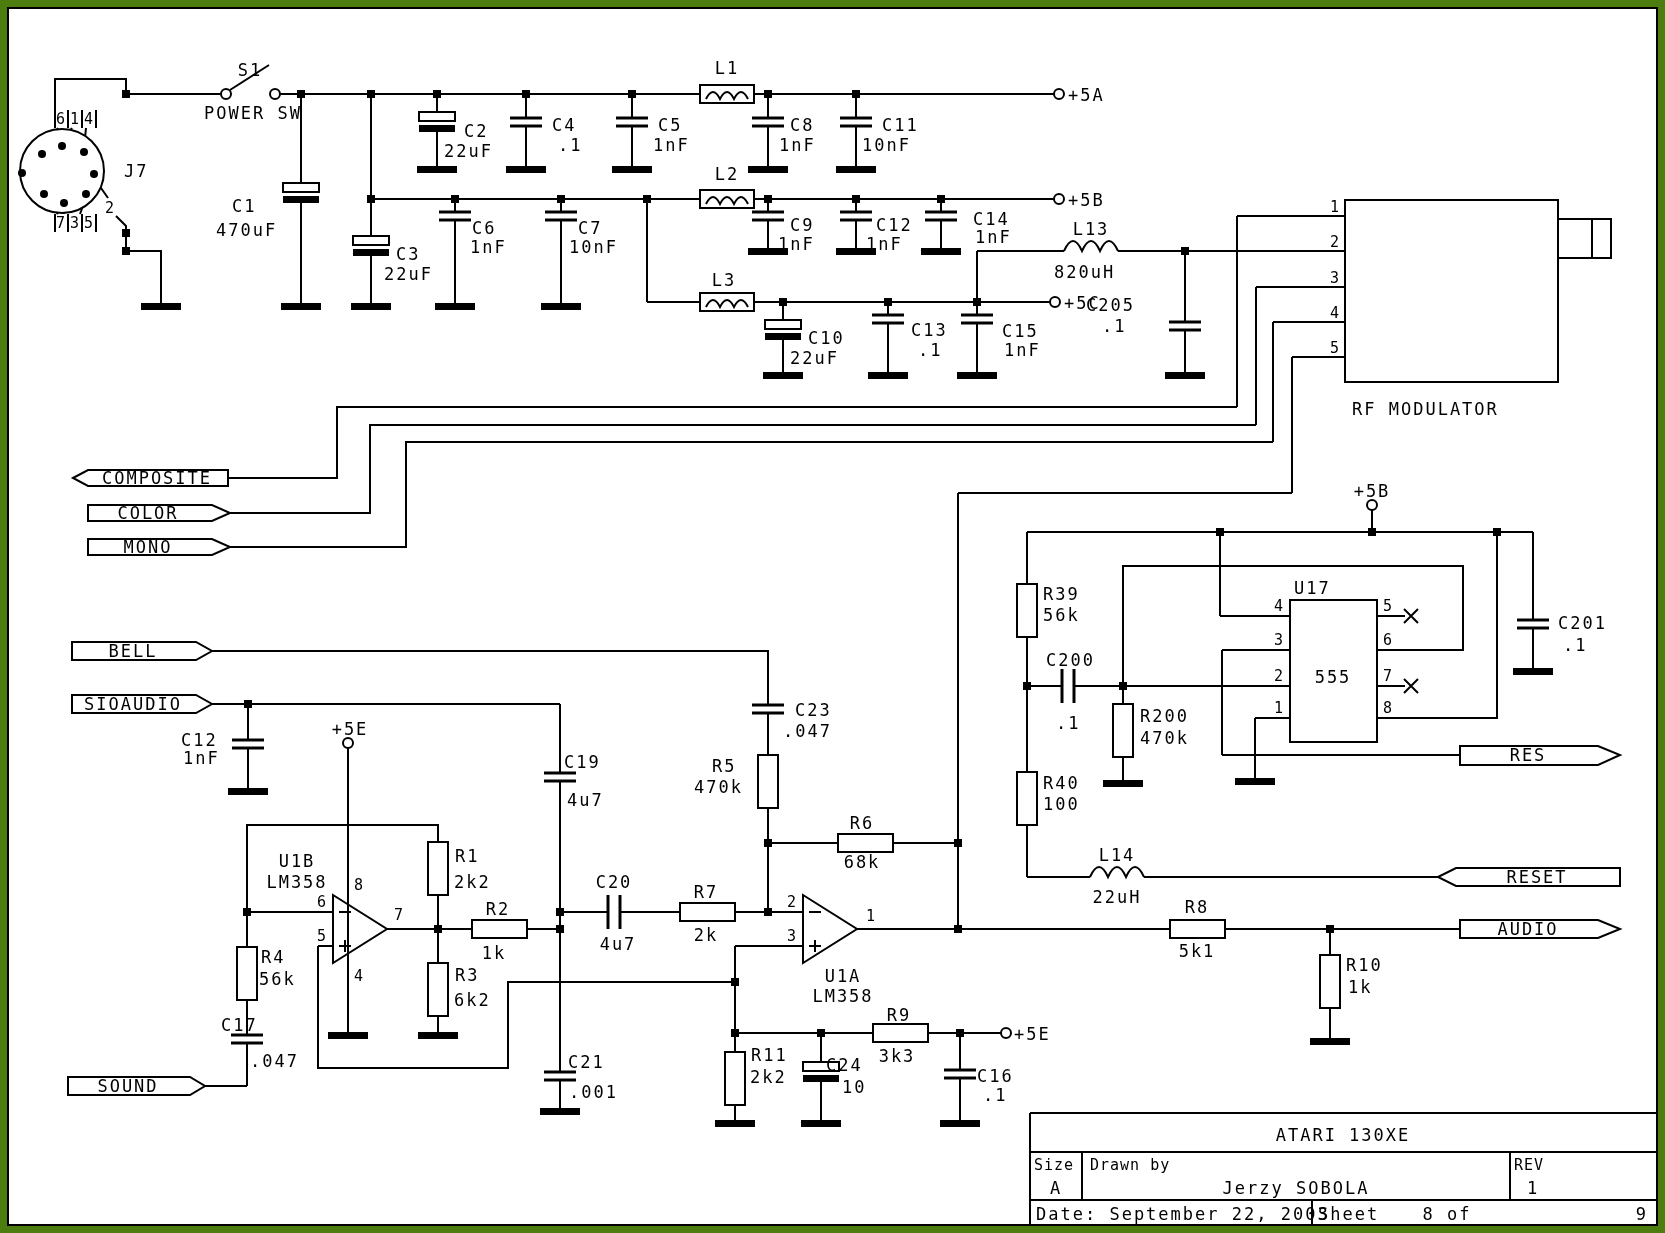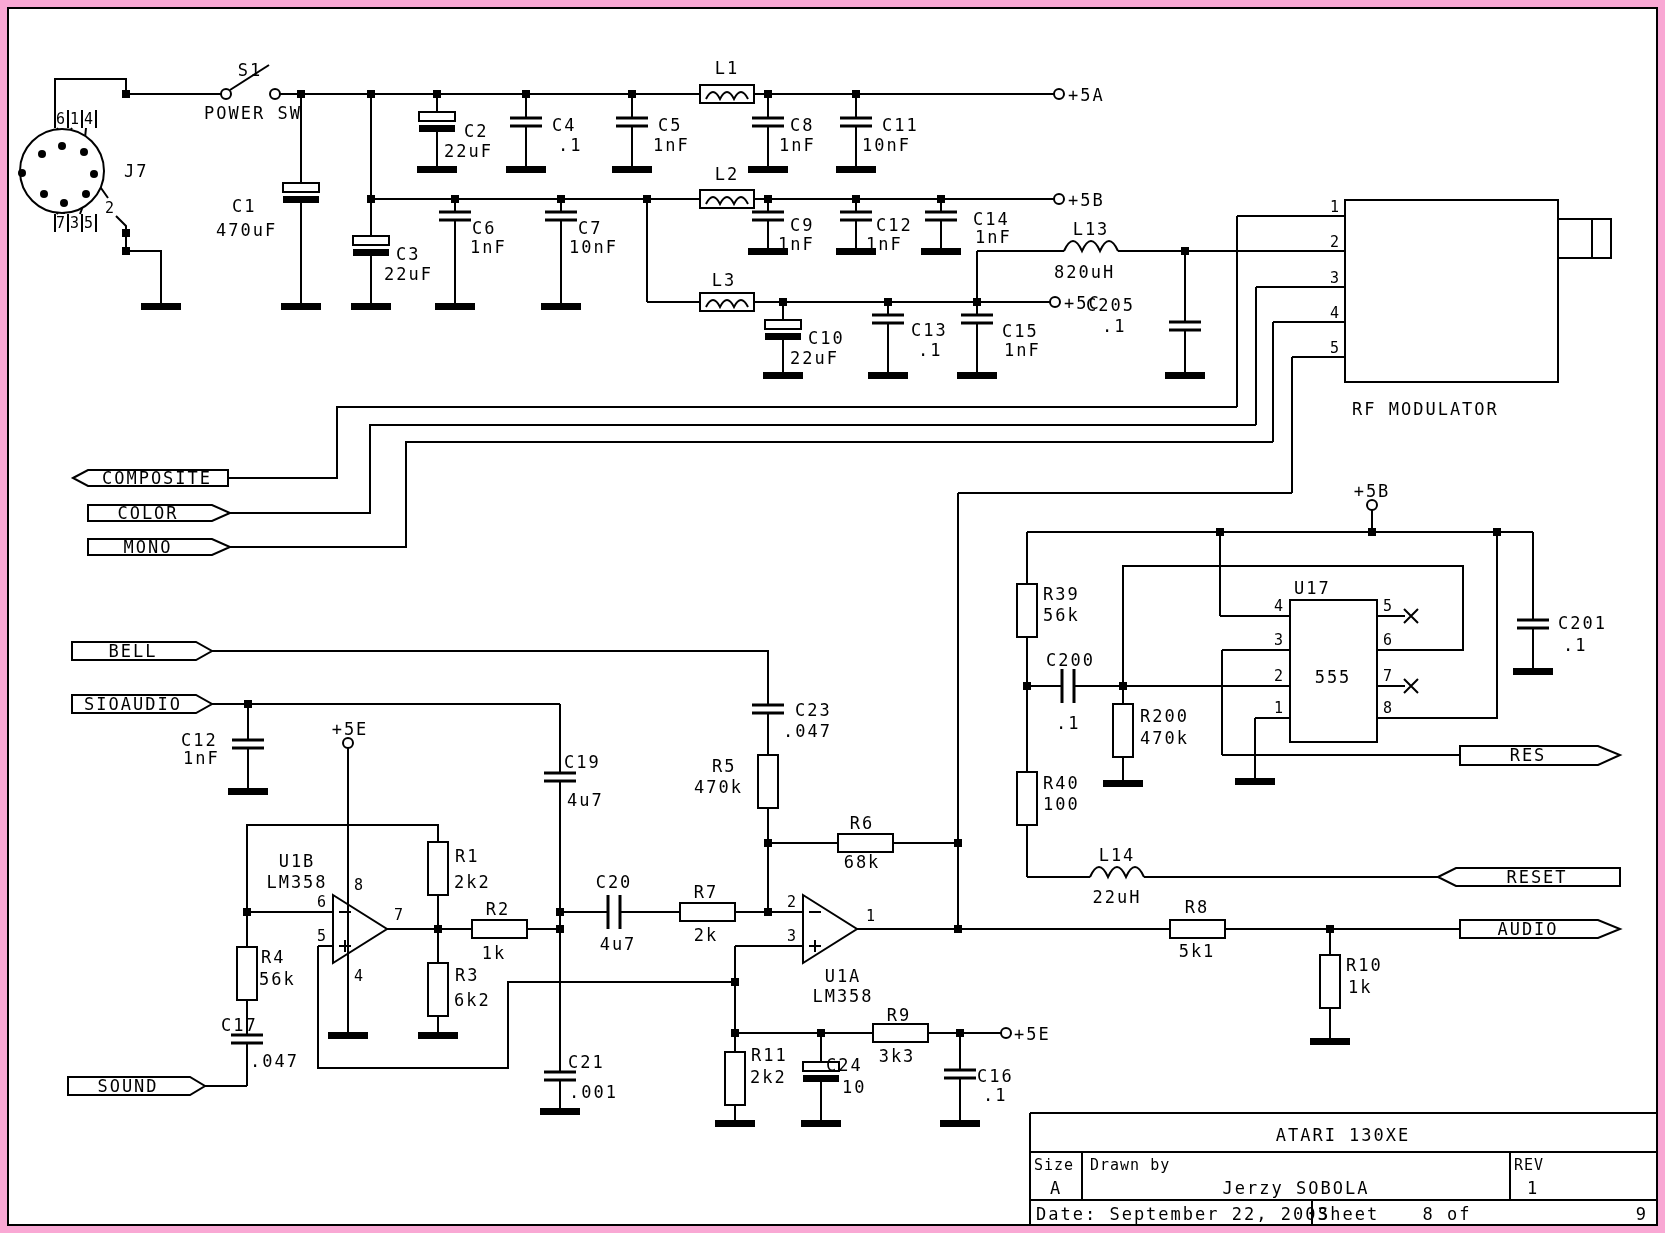--- a/index.html
+++ b/index.html
@@ -1,16 +1,16 @@
 <!DOCTYPE html>
 <html><head>
 <meta charset="utf-8">
 <style>
   html,body{margin:0;padding:0;background:#ffffff;}
-  .sheet{position:relative;width:1665px;height:1233px;background:#f9a8d4;overflow:hidden;text-align:center;}
+  .sheet{position:relative;width:1665px;height:1233px;background:#4d7c0f;overflow:hidden;text-align:center;}
   svg{display:block;}
   .lbl{font-family:"DejaVu Sans Mono","Liberation Mono",monospace;font-size:17px;letter-spacing:2px;fill:#000;}
   .sm{font-size:15px;letter-spacing:1px;}
   .tm{text-anchor:middle;}
   .te{text-anchor:end;}
   .w{stroke:#000;stroke-width:2;fill:none;}
   .w3{stroke:#000;stroke-width:3;fill:none;}
   .fw{fill:#ffffff;stroke:#000;stroke-width:2;}
   .fb{fill:#000;stroke:none;}
 </style>

